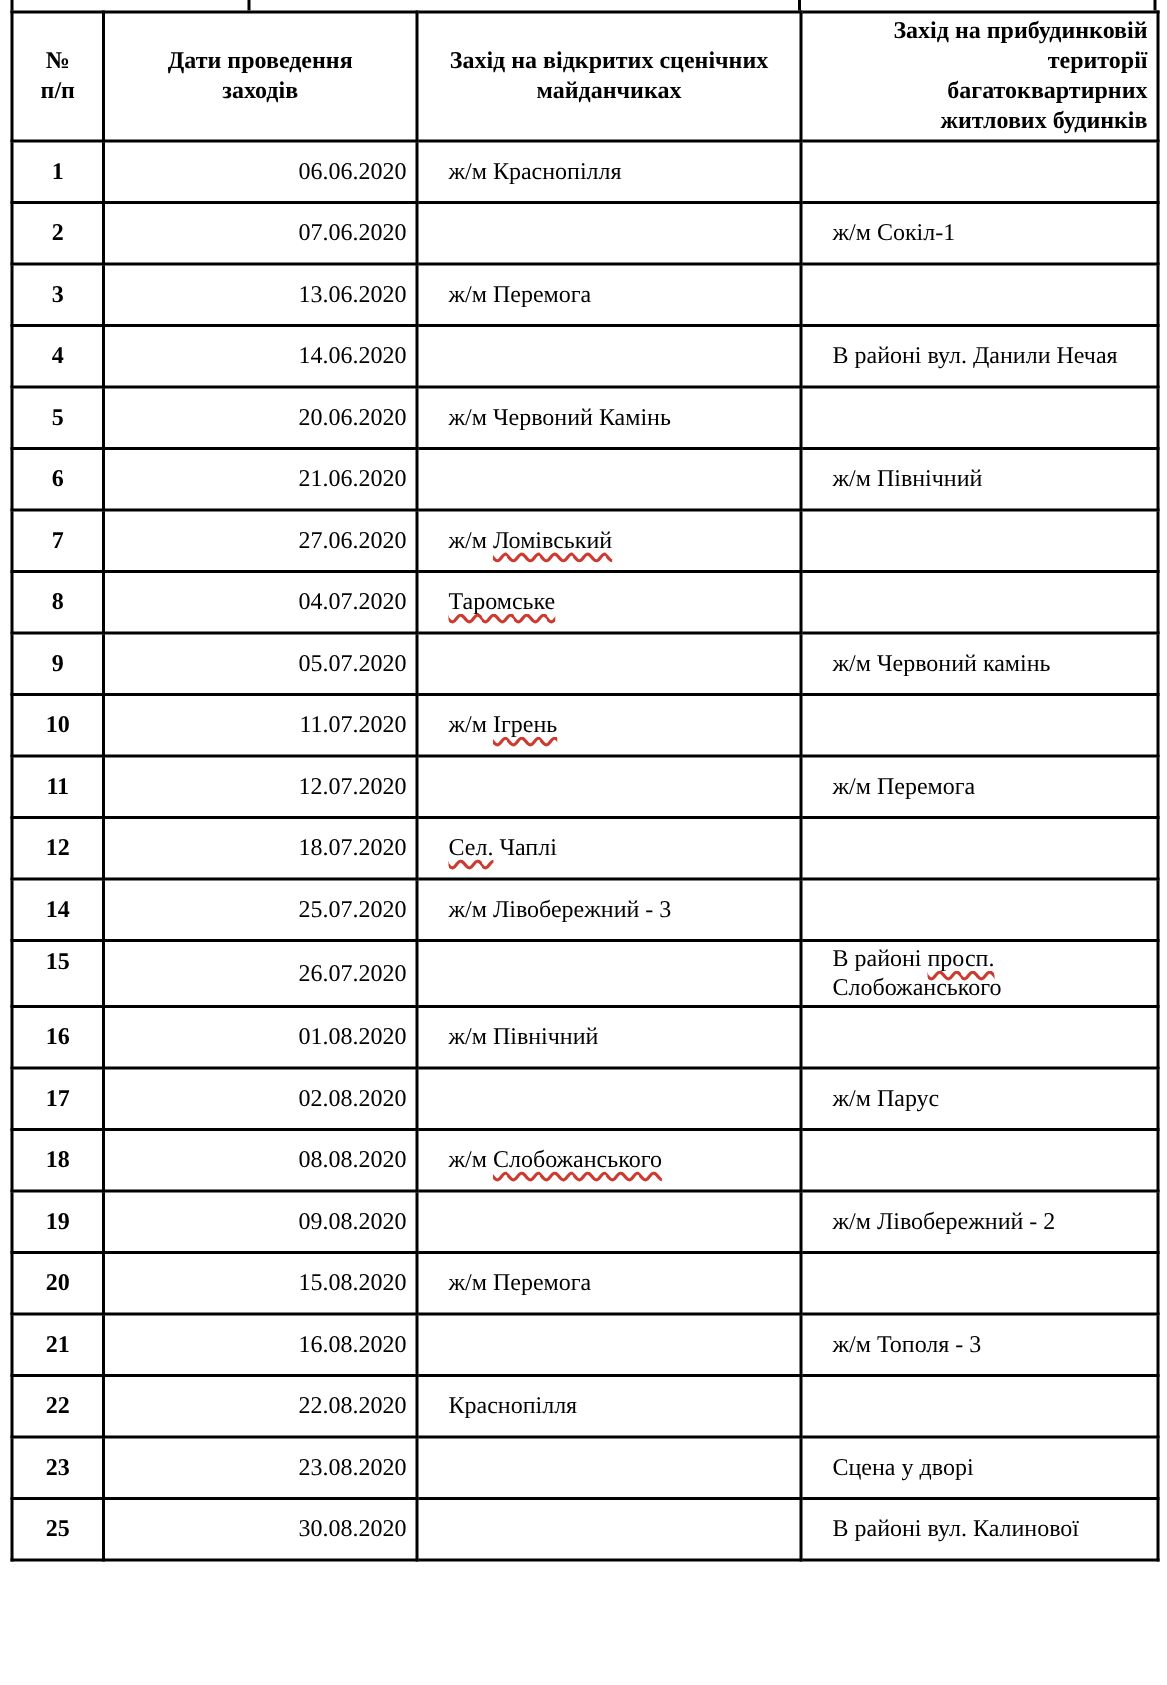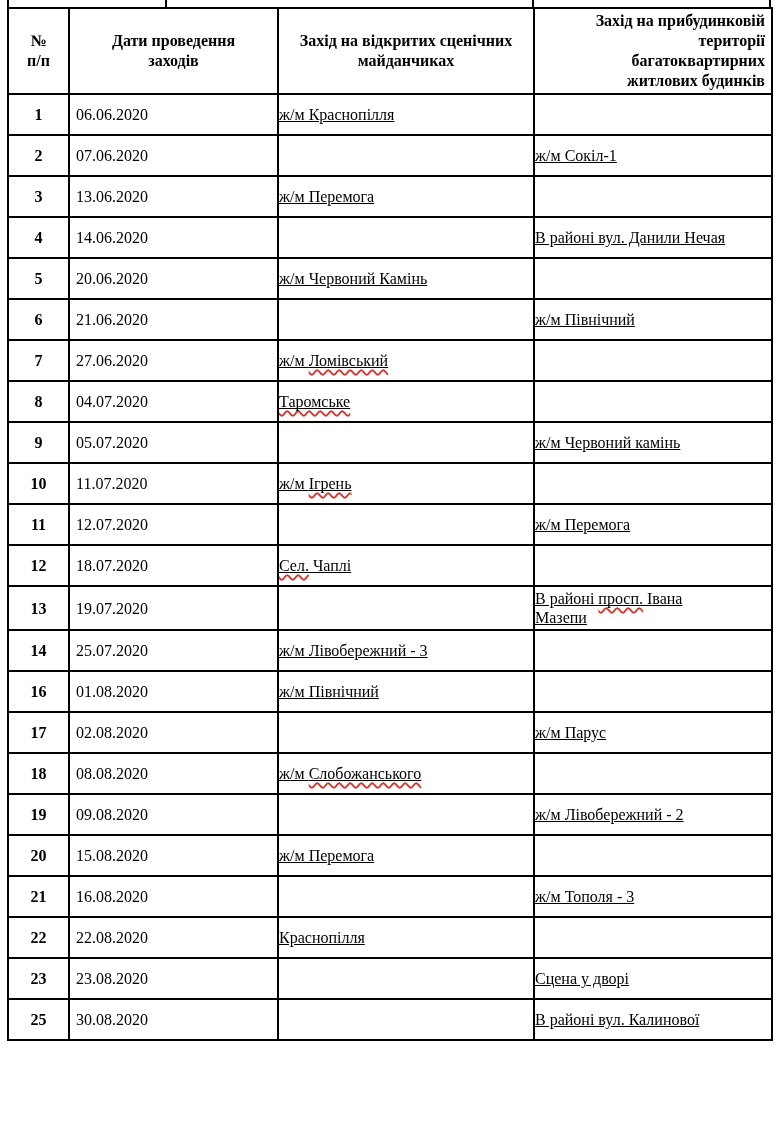--- a/index.html
+++ b/index.html
@@ -74,26 +74,25 @@
   }
   .doc-table td.num {
     text-align: center;
     font-weight: bold;
   }
   .doc-table td.num.vtop {
     vertical-align: top;
     padding-top: 4px;
   }
   .doc-table td.date {
-    text-align: left;
+    text-align: right;
   }
   .doc-table td.stage, .doc-table td.yard {
     text-align: left;
-    padding-left: 0;
-    text-decoration: underline;
+    padding-left: 20px;
   }
   .sp {
     text-decoration: underline;
     text-decoration-style: wavy;
     text-decoration-color: var(--sp-color, #cf3a30);
     text-decoration-thickness: 1.5px;
     text-underline-offset: 3px;
     text-decoration-skip-ink: none;
   }
 </style>
@@ -194,33 +193,33 @@
           <td class="stage"></td>
           <td class="yard">ж/м Перемога</td>
         </tr>
         <tr>
           <td class="num">12</td>
           <td class="date">18.07.2020</td>
           <td class="stage"><span class="sp">Сел.</span> Чаплі</td>
           <td class="yard"></td>
         </tr>
         <tr>
-          <td class="num">13</td>
-          <td class="date">19.07.2020</td>
-          <td class="stage"></td>
-          <td class="yard">В районі <span class="sp">просп.</span> Івана
-Мазепи</td>
-        </tr>
-        <tr>
           <td class="num">14</td>
           <td class="date">25.07.2020</td>
           <td class="stage">ж/м Лівобережний - 3</td>
           <td class="yard"></td>
         </tr>
         <tr>
+          <td class="num vtop">15</td>
+          <td class="date">26.07.2020</td>
+          <td class="stage"></td>
+          <td class="yard">В районі <span class="sp">просп.</span>
+Слобожанського</td>
+        </tr>
+        <tr>
           <td class="num">16</td>
           <td class="date">01.08.2020</td>
           <td class="stage">ж/м Північний</td>
           <td class="yard"></td>
         </tr>
         <tr>
           <td class="num">17</td>
           <td class="date">02.08.2020</td>
           <td class="stage"></td>
           <td class="yard">ж/м Парус</td>

